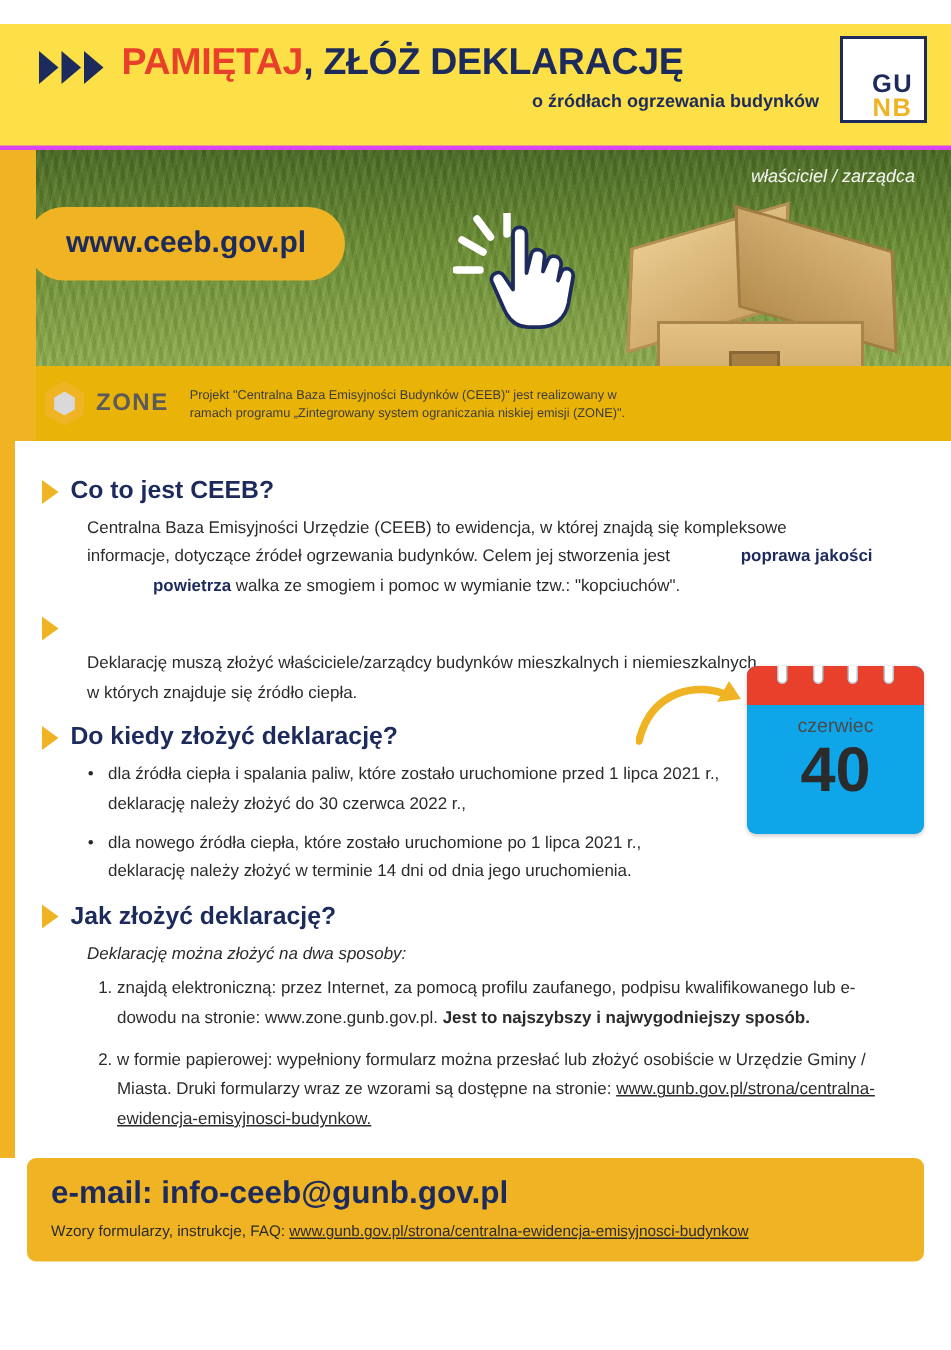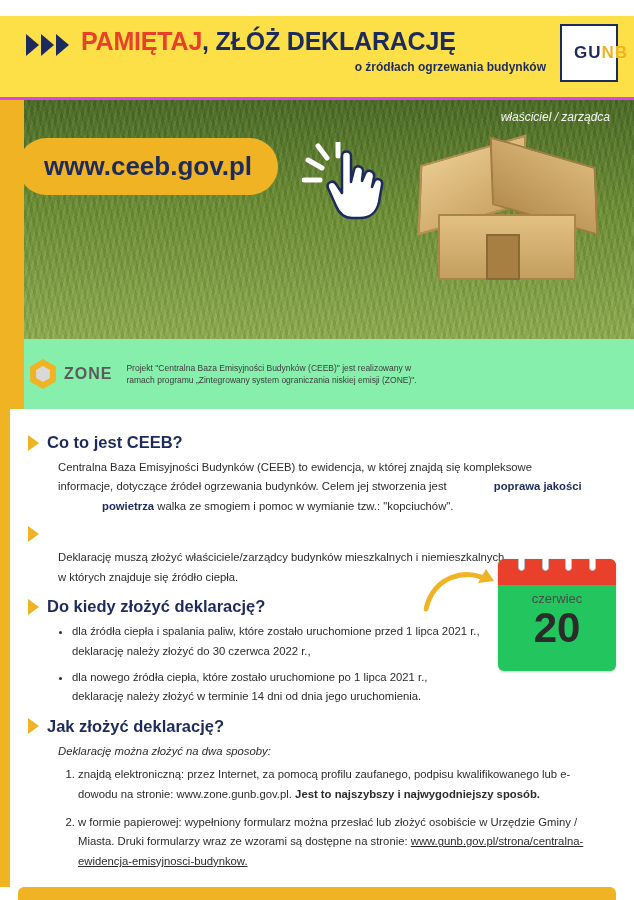--- a/index.html
+++ b/index.html
@@ -64,32 +64,32 @@
     top: 8px;
     width: 58px;
     height: 58px;
     border: 2px solid #1d2b5c;
     background: #ffffff;
     color: #1d2b5c;
     font-weight: bold;
     font-size: 17px;
     line-height: 16px;
     display: flex;
-    flex-direction: row;
+    flex-direction: column;
     align-items: center;
-    justify-content: flex-start;
+    justify-content: flex-end;
     letter-spacing: 1px;
     padding-left: 12px;
   }
   .gunb-logo span:last-child { color: #f0b323; }
 
   
   .hero {
     position: relative;
-    height: 239px;
+    height: 144px;
     background:
       linear-gradient(180deg, #4a6b24 0%, #6d8f34 45%, #8fae4f 100%);
     overflow: hidden;
   }
   .hero-grass {
     position: absolute; inset: 0;
     background:
       repeating-linear-gradient(102deg, rgba(255,255,255,0.05) 0 2px, rgba(0,0,0,0.05) 2px 5px),
       repeating-linear-gradient(78deg, rgba(0,0,0,0.07) 0 3px, rgba(255,255,255,0.04) 3px 7px);
     opacity: .8;
@@ -109,21 +109,21 @@
     font-size: 12px;
     opacity: .95;
   }
   .url-pill {
     position: absolute;
     left: 18px;
     top: 38px;
     background: #f0b323;
     color: #1d2b5c;
     font-weight: bold;
-    font-size: 26px;
+    font-size: 20px;
     padding: 13px 26px;
     border-radius: 30px;
   }
   .cursor-hand {
     position: absolute;
     left: 302px;
     top: 42px;
     width: 90px;
     height: 86px;
   }
@@ -157,22 +157,22 @@
   .house .door {
     position: absolute; left: 78px; top: 86px;
     width: 34px; height: 46px;
     background: #a87f42;
     border: 2px solid #8a6936;
   }
 
   
   .zone-bar {
     position: relative;
-    height: 70px;
-    background: #86efac;
+    height: 50px;
+    background: #eab308;
     display: flex;
     align-items: center;
     padding-left: 24px;
   }
   .zone-yellow {
     position: absolute; left: 0; top: 0; bottom: 0; width: 24px;
     background: #f0b323;
   }
   .zone-logo {
     display: flex; align-items: center; gap: 6px;
@@ -252,21 +252,21 @@
   ol.steps li { margin-bottom: 9px; }
   .u { text-decoration: underline; }
 
   
   .calendar {
     position: absolute;
     right: 18px;
     top: 150px;
     width: 118px;
     height: 112px;
-    background: #22c55e;
+    background: #0ea5e9;
     border-radius: 6px;
     box-shadow: 0 1px 3px rgba(0,0,0,.2);
     overflow: hidden;
   }
   .cal-top {
     height: 26px;
     background: #e8402a;
     border-radius: 6px 6px 0 0;
   }
   .cal-rings {
@@ -389,21 +389,21 @@
   </div>
 
   <div class="body-wrap">
     <div class="side-bar-left"></div>
 
     <div class="q-head">
       <div class="q-arrow"></div>
       <div class="q-title">Co to jest CEEB?</div>
     </div>
     <div class="q-body">
-      <span>Centralna Baza Emisyjności Budynków (CEEB) to ewidencja, w której znajdą się kompleksowe</span><br>
+      <span>Centralna Baza Emisyjności Urzędzie (CEEB) to ewidencja, w której znajdą się kompleksowe</span><br>
       <span>informacje, dotyczące źródeł ogrzewania budynków. Celem jej stworzenia jest </span><b>poprawa jakości</b><br>
       <b>powietrza</b><span> walka ze smogiem i pomoc w wymianie tzw.: "kopciuchów".</span>
     </div>
 
     <div class="q-head">
       <div class="q-arrow"></div>
     </div>
     <div class="q-body">
       <span>Deklarację muszą złożyć właściciele/zarządcy budynków mieszkalnych i niemieszkalnych,</span><br>
       <span>w których znajduje się źródło ciepła.</span>
@@ -426,40 +426,43 @@
     </div>
     <div class="calendar">
       <div class="cal-top"></div>
       <div class="cal-rings">
         <div class="cal-ring"></div>
           <div class="cal-ring"></div>
         <div class="cal-ring"></div>
           <div class="cal-ring"></div>
       </div>
       <div class="cal-month">czerwiec</div>
-      <div class="cal-day">20</div>
+      <div class="cal-day">40</div>
     </div>
 
     <div class="q-head">
       <div class="q-arrow"></div>
       <div class="q-title">Jak złożyć deklarację?</div>
     </div>
     <div class="q-body" style="margin-bottom:4px;font-style:italic;">Deklarację można złożyć na dwa sposoby:</div>
     <ol class="steps">
       <li>
         <span>znajdą elektroniczną: przez Internet, za pomocą profilu zaufanego, podpisu kwalifikowanego lub e-dowodu na stronie: www.zone.gunb.gov.pl. </span><b>Jest to najszybszy i najwygodniejszy sposób.</b>
       </li>
       <li>
         <span>w formie papierowej: wypełniony formularz można przesłać lub złożyć osobiście w Urzędzie Gminy / Miasta. Druki formularzy wraz ze wzorami są dostępne na stronie: </span><span class="u">www.gunb.gov.pl/strona/centralna-ewidencja-emisyjnosci-budynkow.</span>
       </li>
     </ol>
   </div>
 
   <div class="footer-box">
     <div class="email-line">e-mail: info-ceeb@gunb.gov.pl</div>
+    <div class="forms-line">
+      <span>Wzory formularzy, instrukcje, FAQ: </span><span class="u">www.gunb.gov.pl/strona/centralna-ewidencja-emisyjnosci-budynkow</span>
+    </div>
   </div>
 
   <div class="logos">
     
     
     
     
   </div>
 
 </div>

